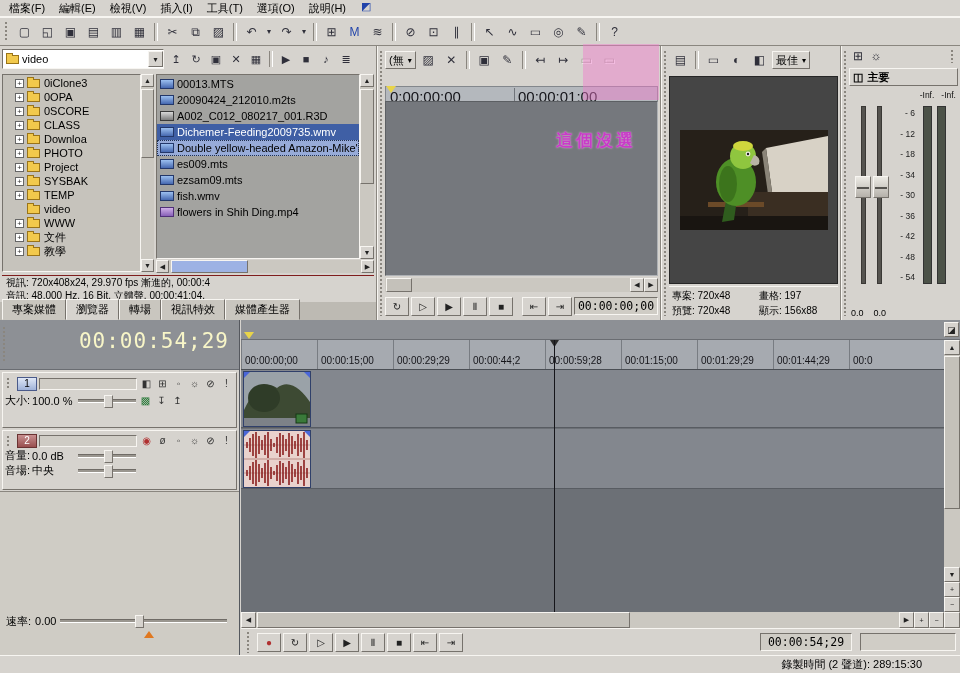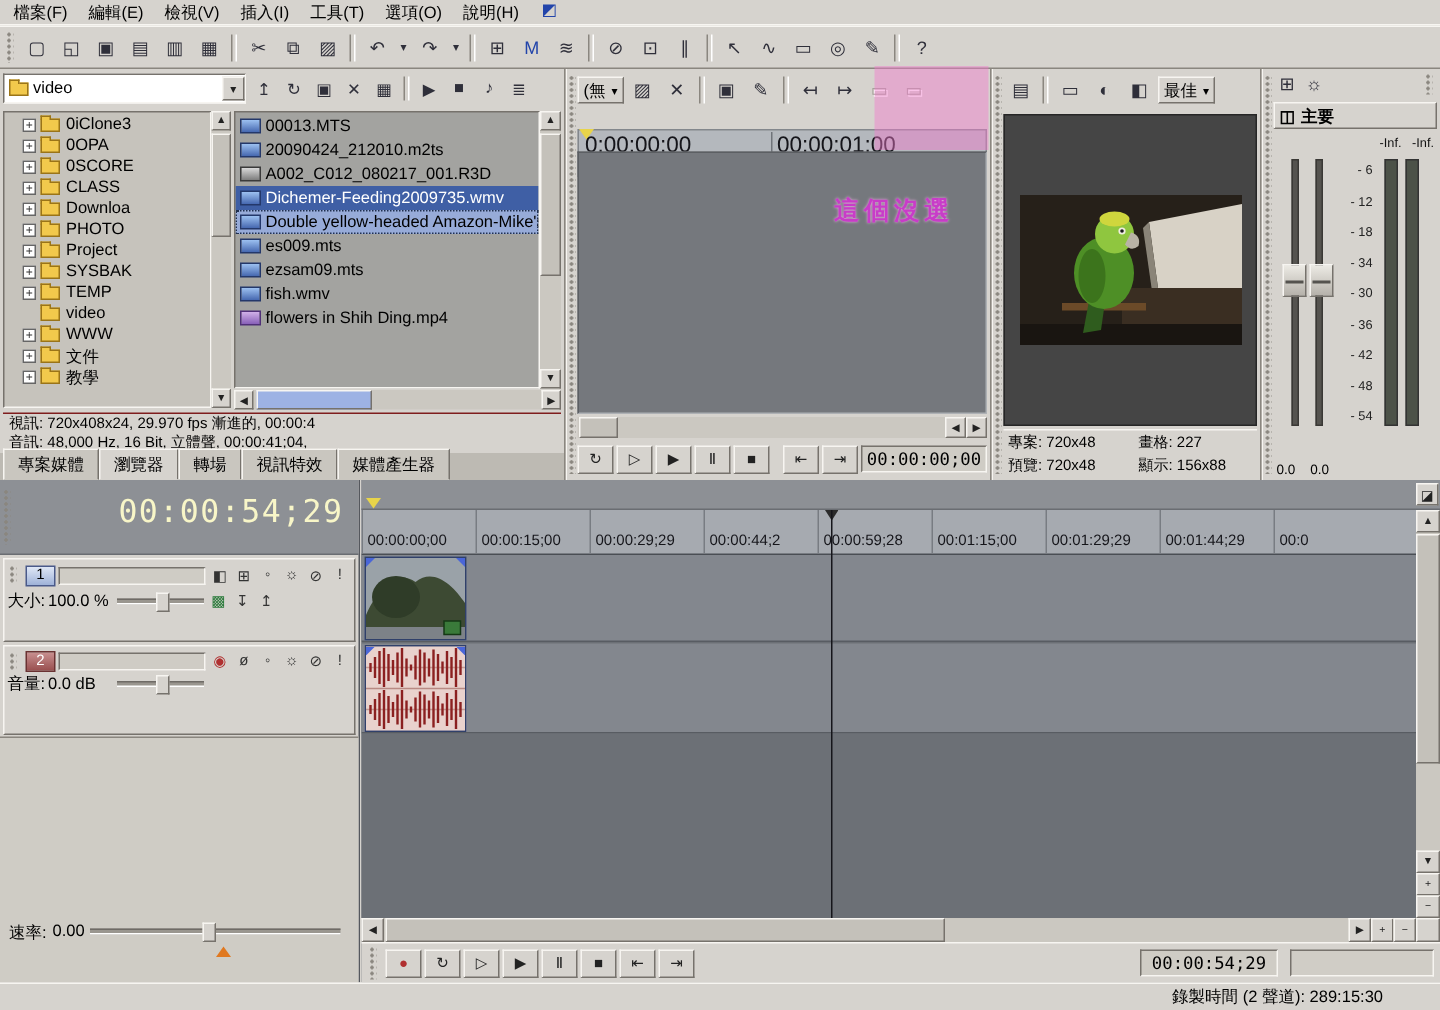--- a/index.html
+++ b/index.html
@@ -453,21 +453,21 @@
           <ellipse cx="48" cy="54" rx="9" ry="18" fill="#3c741c"></ellipse>
           <circle cx="63" cy="26" r="13" fill="#8fc63f"></circle>
           <ellipse cx="63" cy="16" rx="10" ry="5" fill="#cfd63d"></ellipse>
           <circle cx="68" cy="24" r="2.4" fill="#f0ede0"></circle>
           <circle cx="68" cy="24" r="1.2" fill="#1a1a1a"></circle>
           <path d="M74 25 q7 2 5 9 q-5 4 -9 -1 Z" fill="#b9b3a6"></path>
         </svg>
       </div>
       <div class="pv-status">
         <div><span>專案:</span> <span>720x48</span></div>
-        <div><span>畫格:</span> <span>227</span></div>
+        <div><span>畫格:</span> <span>197</span></div>
         <div><span>預覽:</span> <span>720x48</span></div>
         <div><span>顯示:</span> <span>156x88</span></div>
       </div>
     </div>
 
     <div id="mixer" class="panel bordered">
       <span class="hgrip"></span>
       <div class="mx-toolbar">
         <div class="tb-list">
 
@@ -553,20 +553,27 @@
               <span class="ticon">ø</span>
               <span class="ticon">◦</span>
               <span class="ticon">☼</span>
               <span class="ticon">⊘</span>
               <span class="ticon">!</span>
             </span>
         </div>
         <div class="trow">
           <span class="plabel">音量:</span>
           <span class="pvalue">0.0 dB</span>
+          <span class="groove">
+              <span class="gthumb"></span>
+            </span>
+        </div>
+        <div class="trow">
+          <span class="plabel">音場:</span>
+          <span class="pvalue">中央</span>
           <span class="groove">
               <span class="gthumb"></span>
             </span>
         </div>
       </div>
 
       <div class="tl-rest">
         <div class="rate-row">
           <span>速率:</span>
           <span>0.00</span>

